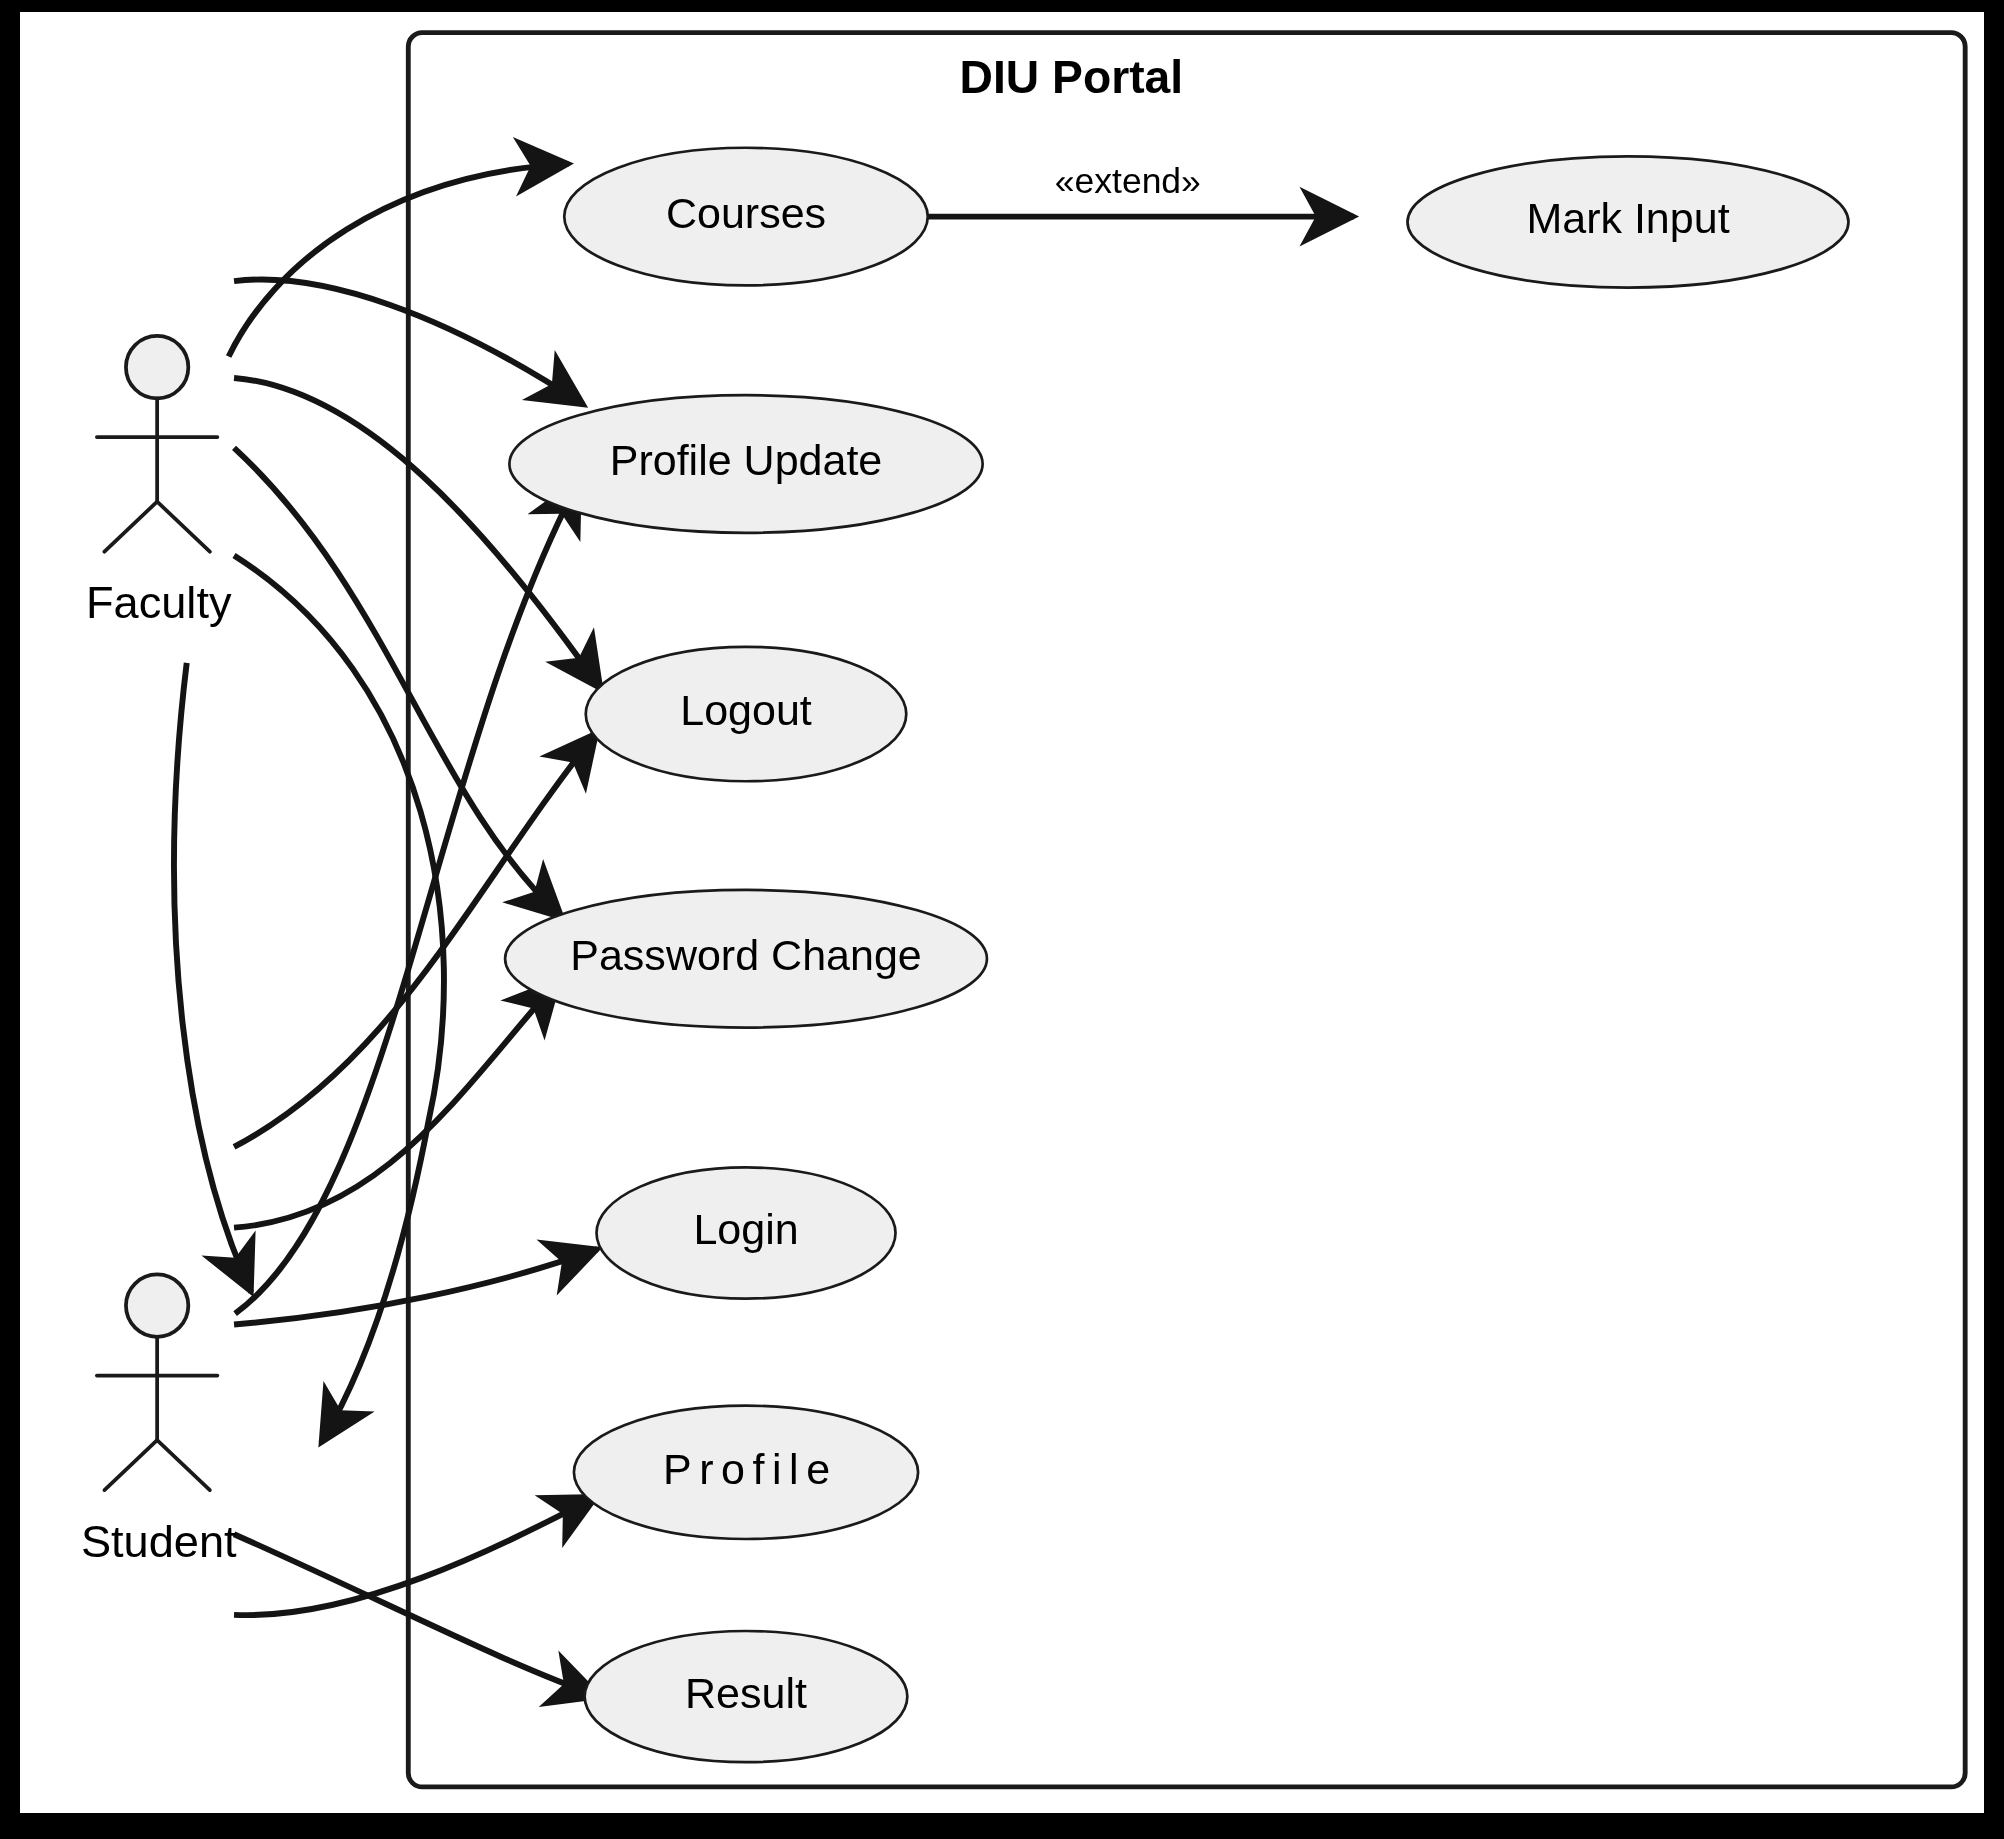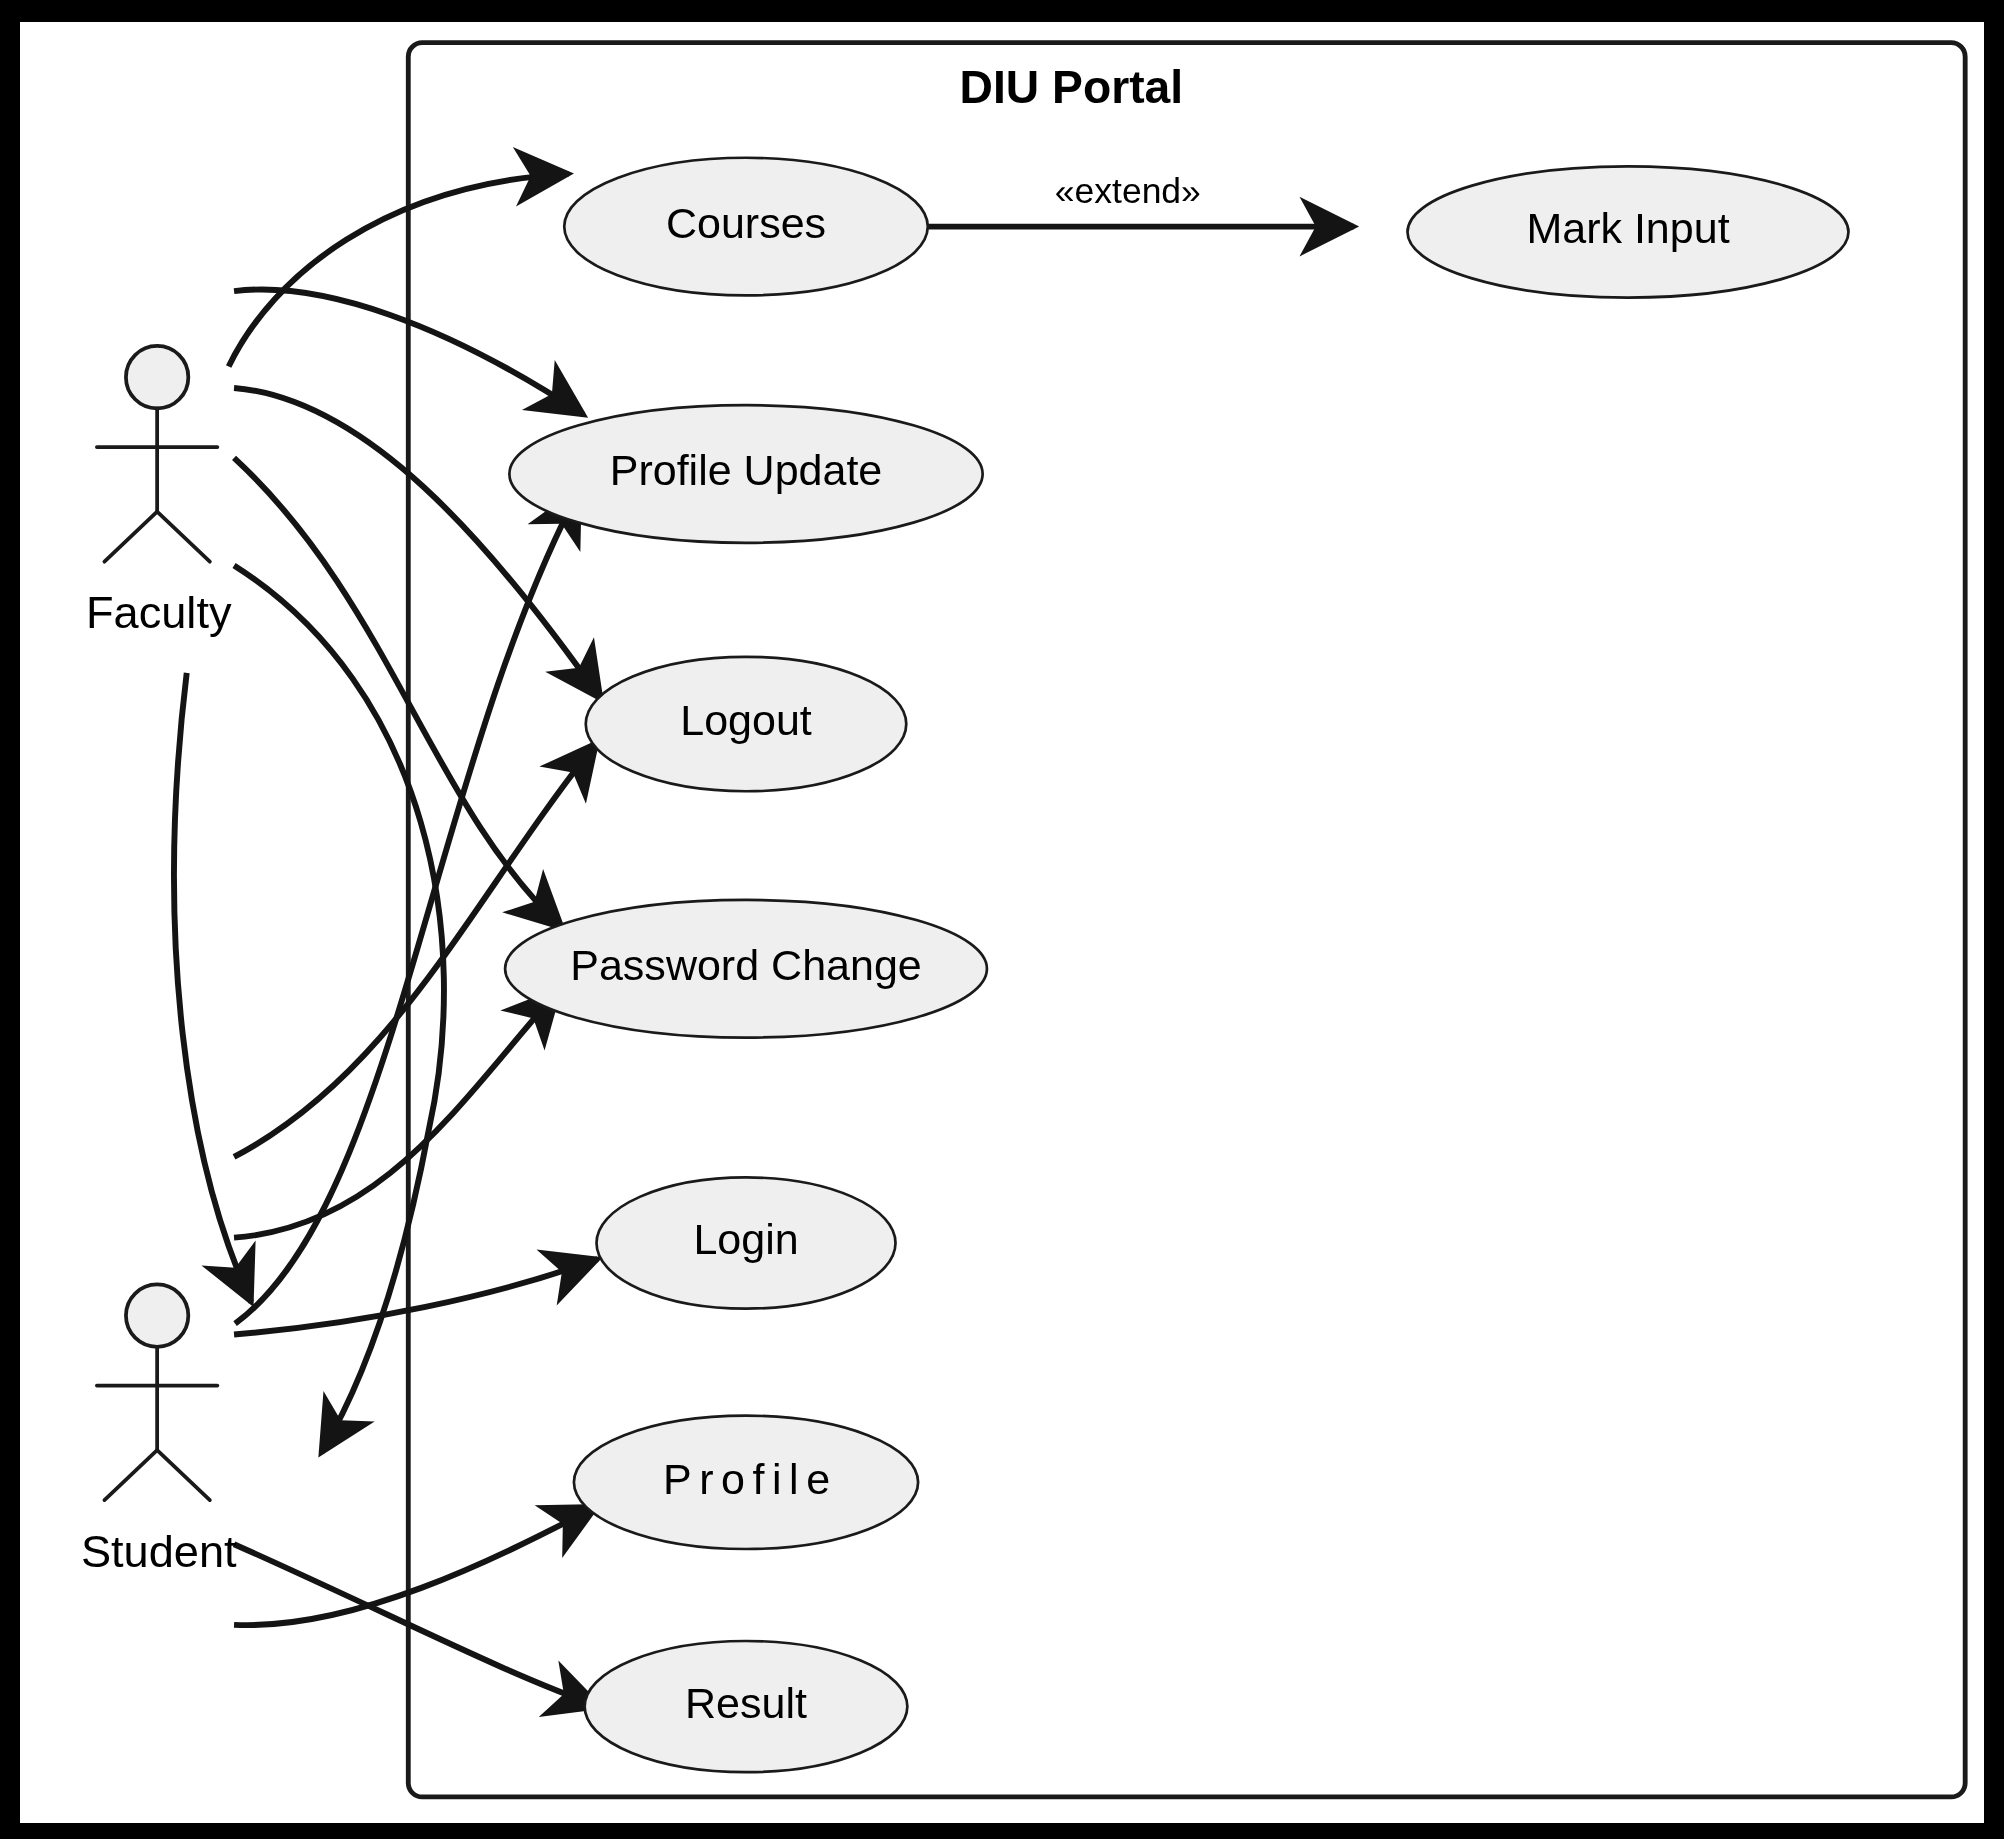--- a/index.html
+++ b/index.html
@@ -1,18 +1,18 @@
 <!DOCTYPE html>
 <html style="font-size:8.6px"><head>
 <meta charset="utf-8">
 <style>
   html,body{margin:0;padding:0;background:#000;}
   body{font-family:"Liberation Sans", sans-serif;}
   #stage{position:relative;width:2005px;height:1839px;background:#000;overflow:hidden;}
-  #canvas{position:absolute;left:20.4px;top:22px;width:1964px;height:1801px;background:#fff;}
+  #canvas{position:absolute;left:20.4px;top:12px;width:1964px;height:1801px;background:#fff;}
   svg{display:block;width:100%;height:100%;}
   .uc-ellipse{fill:#efefef;stroke:#1a1a1a;stroke-width:5;}
   .uc-label{font-family:"Liberation Sans", sans-serif;font-size:80px;fill:#000;text-anchor:middle;dominant-baseline:middle;}
   .uc-label.spaced{letter-spacing:14px;}
   .boundary{fill:none;stroke:#1a1a1a;stroke-width:9;}
   .boundary-title{font-family:"Liberation Sans", sans-serif;font-size:86px;font-weight:bold;fill:#000;text-anchor:middle;dominant-baseline:middle;}
   .actor-line{stroke:#1a1a1a;stroke-width:7;fill:none;stroke-linecap:round;}
   .actor-head{fill:#efefef;stroke:#1a1a1a;stroke-width:7;}
   .actor-label{font-family:"Liberation Sans", sans-serif;font-size:84px;fill:#000;text-anchor:middle;dominant-baseline:middle;}
   .assoc{fill:none;stroke:#141414;stroke-width:11;stroke-linecap:butt;}

